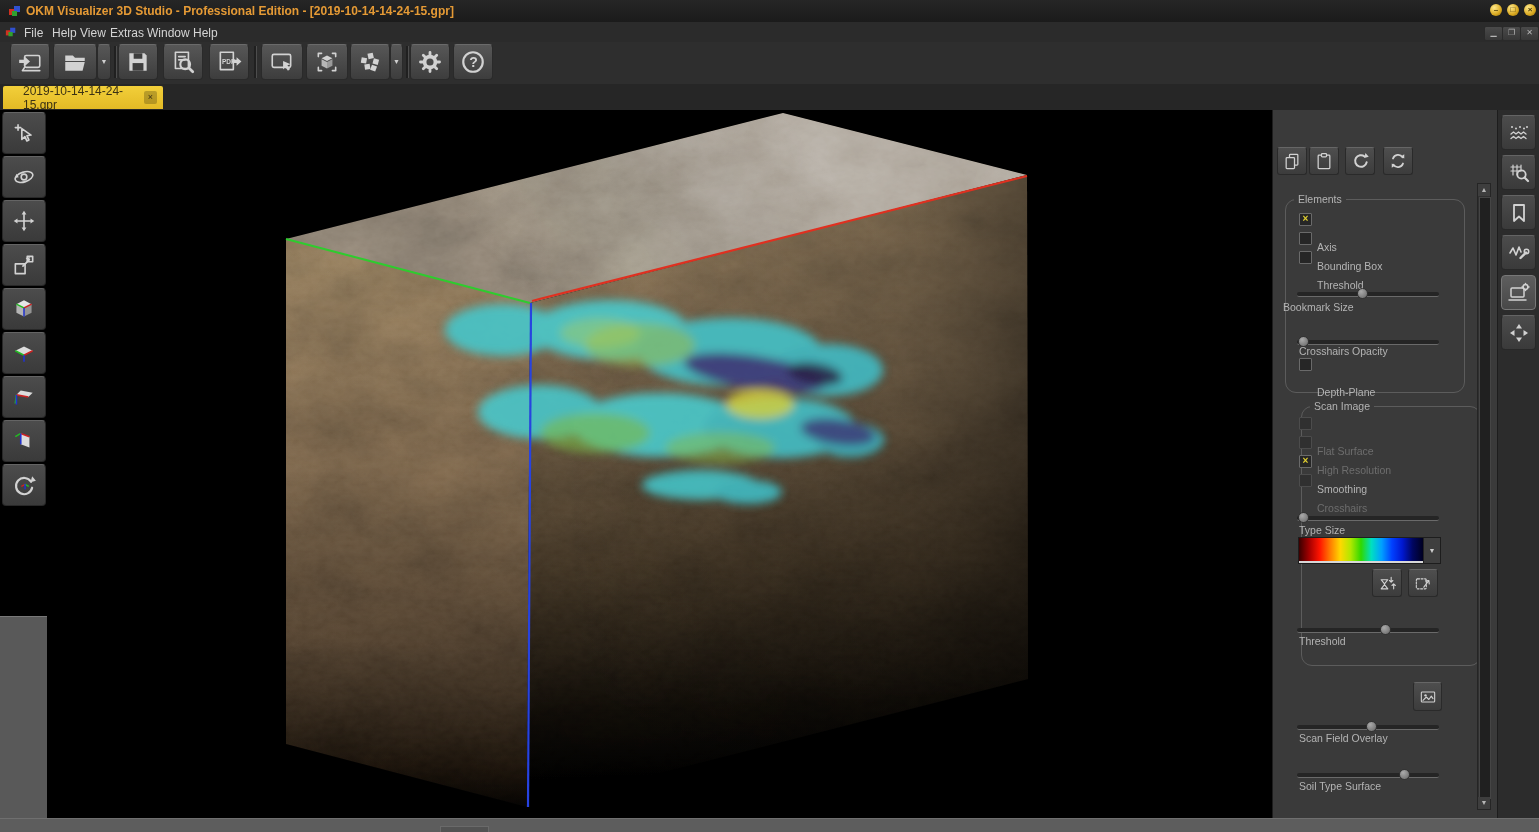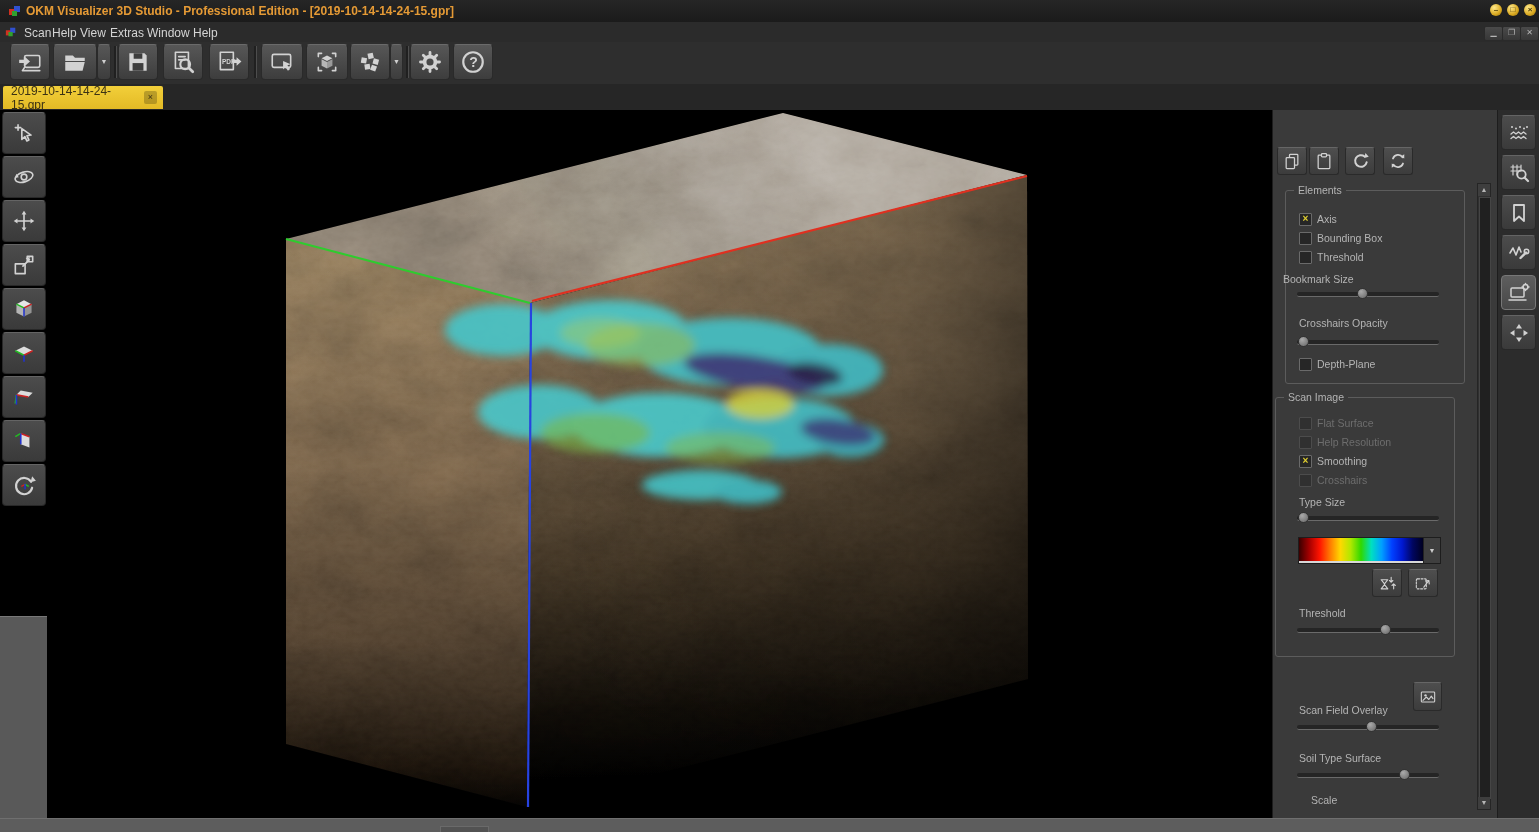--- a/index.html
+++ b/index.html
@@ -23,21 +23,21 @@
   .toolbar{left:0;top:42px;width:1539px;height:42px;background:#2e2e2e;border-bottom:1px solid #242424;}
   .tbtn{top:2px;height:36px;background:linear-gradient(#575757,#3d3d3d);
         border:1px solid #2a2a2a;border-top-color:#6a6a6a;border-radius:4px;
         display:flex;align-items:center;justify-content:center;box-sizing:border-box;}
   .tsep{top:4px;width:2px;height:32px;background:#202020;border-right:1px solid #4d4d4d;}
   .ddarrow{color:#cfcfcf;font-size:7px;line-height:36px;text-align:center;width:100%;}
   
   .tabbar{left:0;top:84px;width:1539px;height:26px;background:#262626;}
   .tab{left:3px;top:2px;width:160px;height:23px;background:linear-gradient(#f2cf3a,#e3ba25);
        border-radius:2px 2px 0 0;display:flex;align-items:center;}
-  .tablabel{font-size:12px;color:#3c3214;padding-left:8px;flex:1;}
+  .tablabel{font-size:12px;color:#3c3214;padding-left:20px;flex:1;}
   .tabclose{width:13px;height:13px;margin-right:6px;background:rgba(0,0,0,0.22);
             border-radius:2px;color:#3c3214;font-size:9px;line-height:13px;text-align:center;}
   
   .leftbar{left:0;top:110px;width:47px;height:708px;background:#000;}
   .sbtn{left:2px;width:44px;height:42px;background:linear-gradient(#4c4c4c,#3a3a3a);
         border:1px solid #282828;border-top-color:#646464;border-radius:4px;
         box-sizing:border-box;display:flex;align-items:center;justify-content:center;}
   .leftgray{left:0;top:506px;width:47px;height:312px;background:#595959;border-top:1px solid #787878;}
   .rightbar{left:1497px;top:110px;width:42px;height:708px;background:#2c2c2c;border-left:1px solid #1d1d1d;}
   .rbtn{left:3px;width:35px;height:35px;background:linear-gradient(#4c4c4c,#3a3a3a);
@@ -47,24 +47,24 @@
   
   .viewport{left:47px;top:110px;width:1225px;height:708px;background:#000;}
   
   .panel{left:1272px;top:110px;width:225px;height:708px;background:#3a3a3a;border-left:1px solid #1d1d1d;}
   .phead{left:0;top:0;width:225px;height:32px;background:#3d3d3d;border-bottom:1px solid #2b2b2b;
          display:flex;align-items:center;}
   .pheadtext{font-size:11px;font-weight:bold;color:#cacaca;margin-left:8px;}
   .pbtn{top:37px;width:30px;height:28px;background:linear-gradient(#4e4e4e,#3c3c3c);
         border:1px solid #2a2a2a;border-top-color:#666;border-radius:3px;box-sizing:border-box;
         display:flex;align-items:center;justify-content:center;}
-  .group{border:1px solid #5c5c5c;border-radius:3px;position:absolute;}
+  .group{border:1px solid #5c5c5c;border-radius:11px;position:absolute;margin-top:9px;}
   .legend{position:absolute;top:-7px;left:8px;background:#3a3a3a;padding:0 4px;
           font-size:10.5px;color:#b4b4b4;}
-  .plabel{position:absolute;font-size:10.5px;color:#b4b4b4;white-space:nowrap;}
+  .plabel{position:absolute;font-size:10.5px;color:#b4b4b4;white-space:nowrap;margin-top:28px;}
   .plabel.dis{color:#6d6d6d;}
   .chkbox{position:absolute;width:11px;height:11px;background:#262626;border:1px solid #6a6a6a;
           border-radius:1px;color:#e0cf30;font-size:10px;font-weight:bold;line-height:10px;
           text-align:center;}
   .chkbox.dis{border-color:#4c4c4c;background:#303030;}
   .slider{position:absolute;width:142px;height:12px;}
   .slider .track{position:absolute;left:0;right:0;top:4px;height:4px;background:#252525;
                  border-bottom:1px solid #6a6a6a;border-radius:2px;}
   .slider .thumb{position:absolute;top:0;width:11px;height:11px;border-radius:50%;
                  background:radial-gradient(circle at 35% 30%,#aaa,#666);border:1px solid #333;
@@ -98,21 +98,21 @@
   <div class="abs goldbtn" style="left:1507px">□</div>
   <div class="abs goldbtn" style="left:1524px">×</div>
 </div>
 
 <div class="abs menubar">
   <svg class="abs" style="left:5px;top:4px" width="12" height="12" viewBox="0 0 14 14">
     <rect x="1" y="5" width="6" height="6" fill="#d03020"></rect>
       <rect x="6" y="2" width="6" height="6" fill="#3050d0"></rect>
       <rect x="4" y="7" width="5" height="5" fill="#30a030"></rect>
   </svg>
-  <span class="abs menuitem" style="left:18px">Scan</span>
+  <span class="abs menuitem" style="left:18px">File</span>
   <span class="abs menuitem" style="left:46px">Help</span>
   <span class="abs menuitem" style="left:74px">View</span>
   <span class="abs menuitem" style="left:104px">Extras</span>
   <span class="abs menuitem" style="left:141px">Window</span>
   <span class="abs menuitem" style="left:187px">Help</span>
   <div class="abs mdibtn" style="left:1484px">▁</div>
   <div class="abs mdibtn" style="left:1502px">❐</div>
   <div class="abs mdibtn" style="left:1520px">✕</div>
 </div>
 
@@ -433,27 +433,27 @@
       <div class="thumb" style="left: calc(46% - 5px);"></div>
   </div>
   <span class="plabel" style="left:26px;top:207px">Crosshairs Opacity</span>
   <div class="slider" style="left:24px;top:226px">
     <div class="track"></div>
       <div class="thumb" style="left: calc(4% - 5px);"></div>
   </div>
   <span class="abs chkbox" style="left:26px;top:248px"></span>
   <span class="plabel" style="left:44px;top:248px">Depth-Plane</span>
 
-  <div class="group" style="left:2px;top:287px;width:178px;height:258px">
+  <div class="group" style="left:28px;top:287px;width:178px;height:258px">
     <span class="legend">Scan Image</span>
   </div>
   <span class="abs chkbox dis" style="left:26px;top:307px"></span>
   <span class="plabel dis" style="left:44px;top:307px">Flat Surface</span>
   <span class="abs chkbox dis" style="left:26px;top:326px"></span>
-  <span class="plabel dis" style="left:44px;top:326px">Help Resolution</span>
+  <span class="plabel dis" style="left:44px;top:326px">High Resolution</span>
   <span class="abs chkbox" style="left:26px;top:345px">×</span>
   <span class="plabel" style="left:44px;top:345px">Smoothing</span>
   <span class="abs chkbox dis" style="left:26px;top:364px"></span>
   <span class="plabel dis" style="left:44px;top:364px">Crosshairs</span>
   <span class="plabel" style="left:26px;top:386px">Type Size</span>
   <div class="slider" style="left:24px;top:402px">
     <div class="track"></div>
       <div class="thumb" style="left: calc(4% - 5px);"></div>
   </div>
   <div class="cmapwrap" style="left:25px;top:427px;width:143px">

